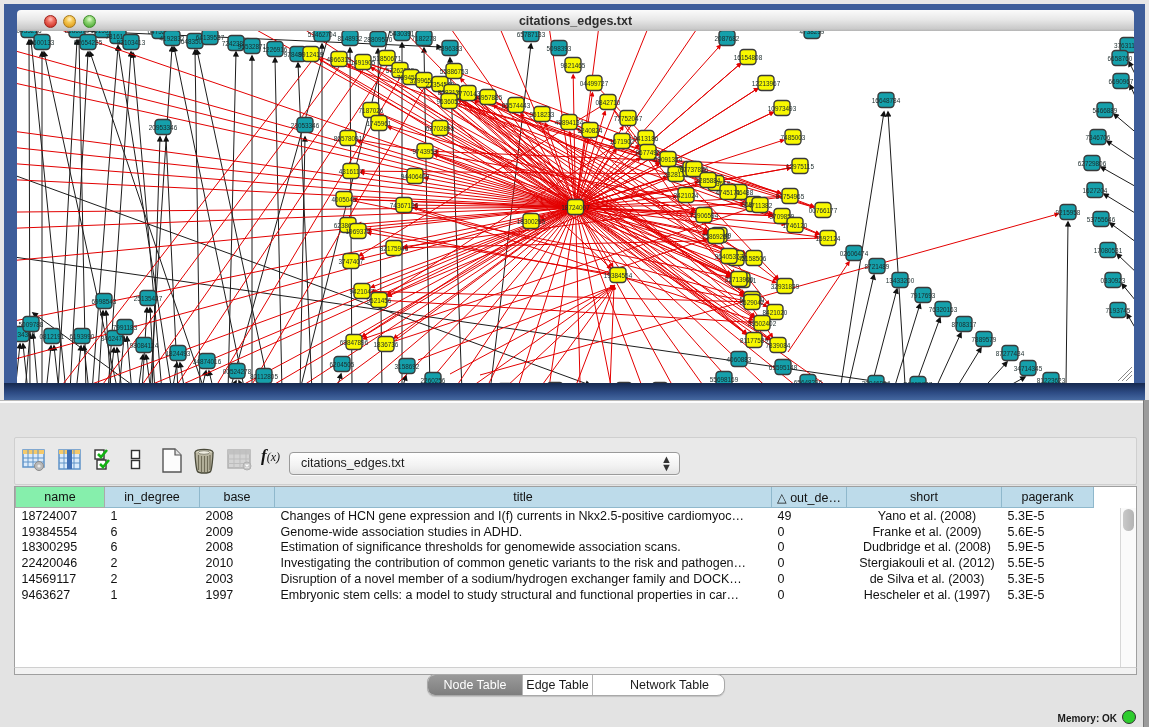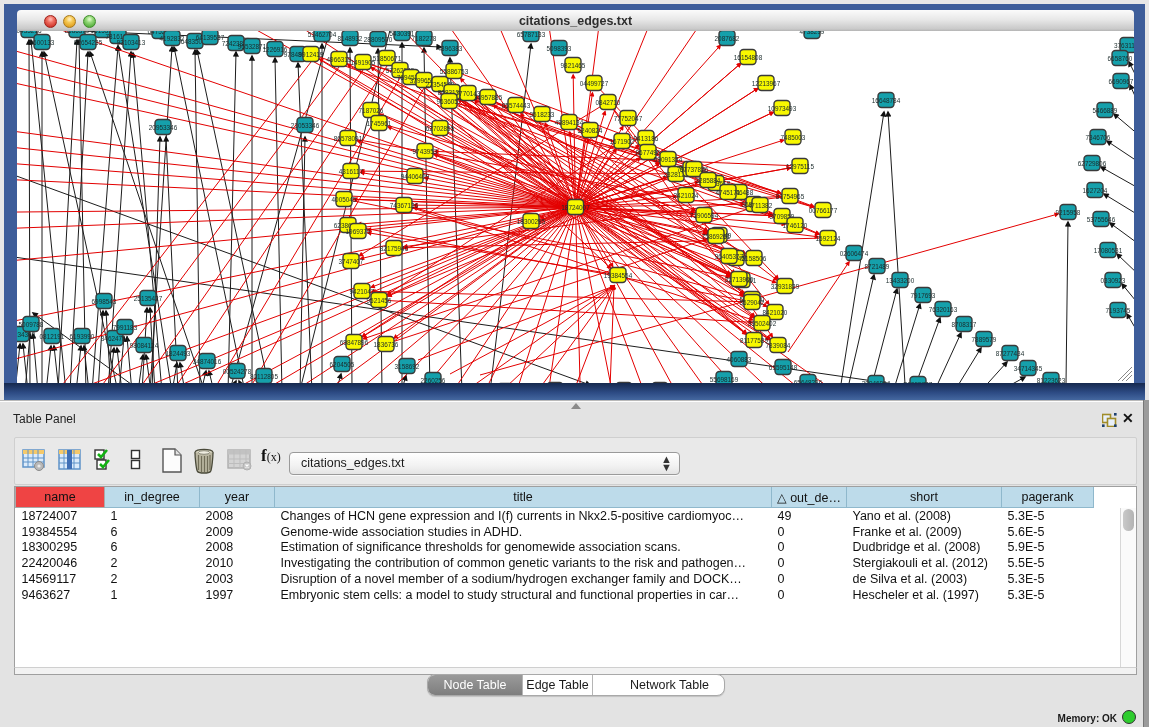--- a/index.html
+++ b/index.html
@@ -29,24 +29,24 @@
   #toolbar{position:absolute;left:14px;top:37px;width:1121px;height:46px;background:#e9e9e9;border:1px solid #cfcfcf;border-radius:2px}
   .tbi{position:absolute;top:9px}
   #combo{position:absolute;left:274px;top:14px;width:389px;height:21px;border:1px solid #9a9a9a;border-radius:4px;
      background:linear-gradient(#ffffff,#f2f2f2 60%,#e4e4e4);box-shadow:0 1px 0 rgba(255,255,255,.7)}
   #combo .txt{position:absolute;left:11px;top:3px;font-size:12.5px;color:#1a1a1a}
   #combo .arr{position:absolute;right:7px;top:2px;font-size:11px;color:#333;line-height:8px}
   
   #tablewrap{position:absolute;left:14px;top:86px;width:1121px;height:181px;background:#fff;border:1px solid #9f9f9f;border-bottom:none}
   table{border-collapse:collapse;table-layout:fixed;width:1079px;font-size:12.5px;color:#111}
   th{height:20px;font-weight:normal;font-size:12.5px;background:#bddbea;border:1px solid #8fb8cc;border-top:none;padding:0}
-  th.first{background:#ef4444;border-color:#aaa}
+  th.first{background:#86efac;border-color:#aaa}
   td{height:15.8px;padding:0 0 0 6px;white-space:nowrap;overflow:hidden;border:none}
   td.c1,td.c2{}
-  td.c5{}
+  td.c5{text-align:center}
   #vscroll{position:absolute;right:0px;top:21px;width:15px;height:160px;background:#fafafa;border-left:1px solid #d7d7d7}
   #vthumb{position:absolute;left:2px;top:1px;width:11px;height:22px;background:linear-gradient(90deg,#c9c9c9,#b3b3b3);border-radius:6px}
   #tbl-bot{position:absolute;left:14px;top:267px;width:1121px;height:6px;background:#f2f2f2;border:1px solid #9f9f9f;border-top:1px solid #cfcfcf}
   
   #tabs{position:absolute;left:427px;top:274px;height:20px;border:1px solid #a9a9a9;border-radius:8px;overflow:hidden;
         background:#fff;box-shadow:0 1px 1px rgba(0,0,0,.15)}
   .tab{float:left;height:20px;line-height:20px;font-size:12.5px;color:#1a1a1a;text-align:center;box-sizing:border-box;border-left:1px solid #b5b5b5}
   .tab.w1{width:94px}.tab.w2{width:70px}.tab.w3{width:132px;text-indent:22px}
   .tab.sel{background:linear-gradient(#9a9a9a,#7e7e7e);color:#fff;border-left:none}
   
@@ -669,32 +669,20 @@
       <text x="558.5" y="178.5" font-size="6.4" text-anchor="middle" fill="#1b2b2b" font-family="Liberation Sans, sans-serif">18724007</text>
 </g>
 <g stroke="#888" stroke-width="1">
 <line x1="1101" y1="350" x2="1115" y2="336"></line>
 <line x1="1105" y1="350" x2="1115" y2="340"></line>
 <line x1="1109" y1="350" x2="1115" y2="344"></line>
 </g>
 </svg>
   <div id="panel">
     <div id="panel-top"></div>
-    <div id="phead">
-      <div class="t">Table Panel</div>
-      <div id="grip"></div>
-      <svg id="icon-float" viewBox="0 0 15 14">
-        <rect x="0.5" y="1.5" width="8" height="8" fill="#e8f0fa" stroke="#a08c28" stroke-width="1.6"></rect>
-        <rect x="5.5" y="5.5" width="8" height="8" fill="#e8f0fa" stroke="#a08c28" stroke-width="1.6"></rect>
-        <rect x="12" y="0" width="2.6" height="2.6" fill="#1c3f6e"></rect>
-        <rect x="0" y="11.4" width="2.6" height="2.6" fill="#1c3f6e"></rect>
-        <rect x="12" y="11.4" width="2.6" height="2.6" fill="#1c3f6e"></rect>
-      </svg>
-      <div id="icon-x">✕</div>
-    </div>
     <div id="toolbar">
       <svg class="tbi" style="left:5px" width="28" height="26" viewBox="0 0 28 26">
         <rect x="3" y="3" width="21" height="17" fill="#dcebfa" stroke="#5f93c8" stroke-width="1.5"></rect>
         <rect x="3" y="3" width="21" height="4" fill="#f5c96a"></rect>
         <path d="M3 11h21M3 15h21M8 3v17M13 3v17M18 3v17" stroke="#5f93c8" stroke-width="1"></path>
         <circle cx="19" cy="19" r="4.5" fill="#b9b9b9" stroke="#8a8a8a"></circle>
         <circle cx="19" cy="19" r="1.6" fill="#e9e9e9"></circle>
       </svg>
       <svg class="tbi" style="left:41px" width="28" height="26" viewBox="0 0 28 26">
         <rect x="3" y="3" width="21" height="19" fill="#dcebfa" stroke="#5f93c8" stroke-width="1.5"></rect>
@@ -722,42 +710,42 @@
         <path d="M8.5 8v15M11.5 9v16M14.5 9v16M17.5 9v16M20 8v15" stroke="#716d58" stroke-width="1.2"></path>
         <ellipse cx="14" cy="5.5" rx="5.5" ry="1.8" fill="#efede0" stroke="#8a8878"></ellipse>
       </svg>
       <svg class="tbi" style="left:210px" width="30" height="26" viewBox="0 0 30 26">
         <rect x="3" y="3" width="22" height="18" fill="#d4d4d4" stroke="#adadad" stroke-width="1.4"></rect>
         <rect x="3" y="3" width="22" height="4.5" fill="#c2c2c2"></rect>
         <path d="M3 12h22M3 16.5h22M9 3v18M15 3v18M21 3v18" stroke="#bdbdbd" stroke-width="1"></path>
         <circle cx="22" cy="19" r="4" fill="#c7c7c7" stroke="#b0b0b0"></circle>
         <path d="M20.5 17.5l3 3M23.5 17.5l-3 3" stroke="#fff" stroke-width="1.2"></path>
       </svg>
-      <div class="tbi" style="left:246px;top:8px;font-family:'Liberation Serif',serif;font-size:17px;color:#111"><b>f</b><span style="font-size:12px">(x)</span></div>
+      <div class="tbi" style="left:246px;top:8px;font-family:'Liberation Serif',serif;font-style:italic;font-size:17px;color:#111"><b>f</b><span style="font-size:12px">(x)</span></div>
       <div id="combo">
         <div class="txt">citations_edges.txt</div>
         <div class="arr">▲<br>▼</div>
       </div>
     </div>
     <div id="tablewrap">
       <table>
         <colgroup>
           <col style="width:89px">
           <col style="width:95px">
           <col style="width:75px">
           <col style="width:497px">
           <col style="width:75px">
           <col style="width:155px">
           <col style="width:92px">
         </colgroup>
         <tbody>
           <tr>
           <th class="first">name</th>
             <th>in_degree</th>
-            <th>year</th>
+            <th>base</th>
             <th>title</th>
           <th>△ out_de…</th>
             <th>short</th>
             <th>pagerank</th>
         </tr>
         <tr>
             <td class="c0">18724007</td>
             <td class="c1">1</td>
             <td class="c2">2008</td>
             <td class="c3">Changes of HCN gene expression and I(f) currents in Nkx2.5‑positive cardiomyoc…</td>

